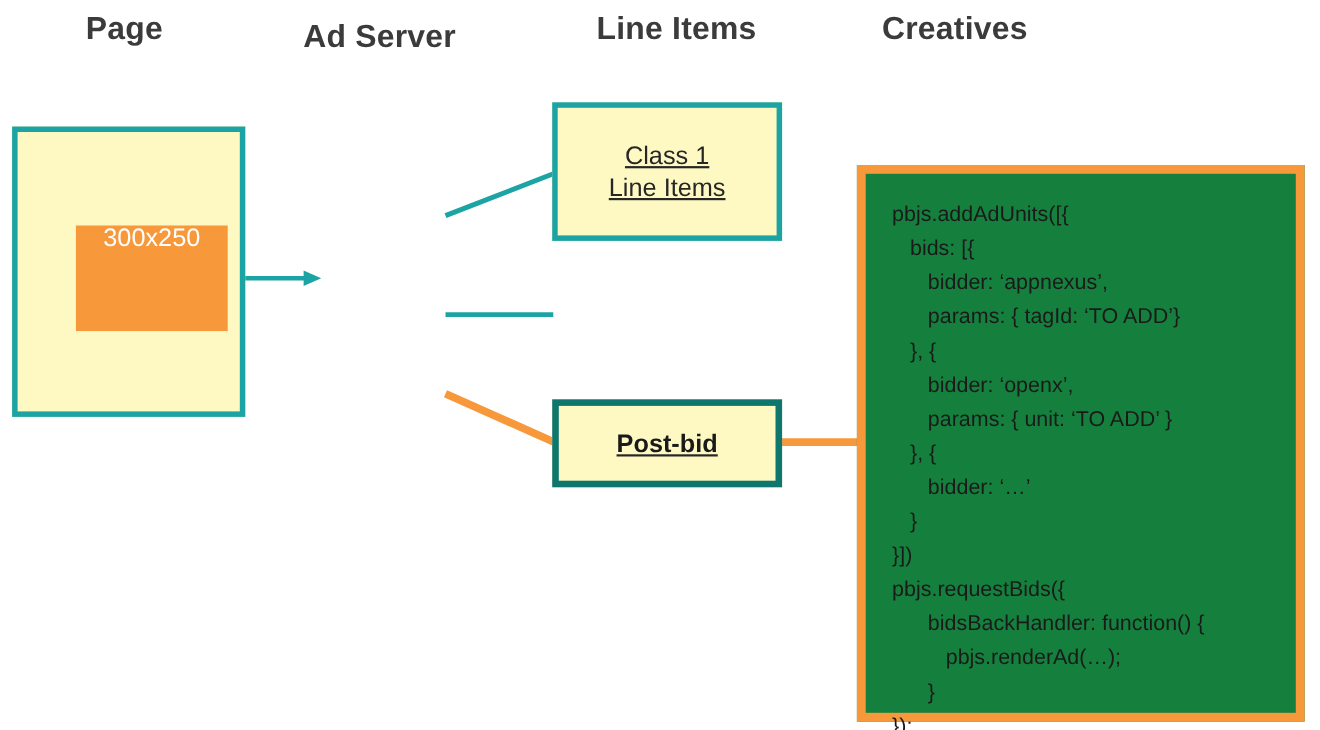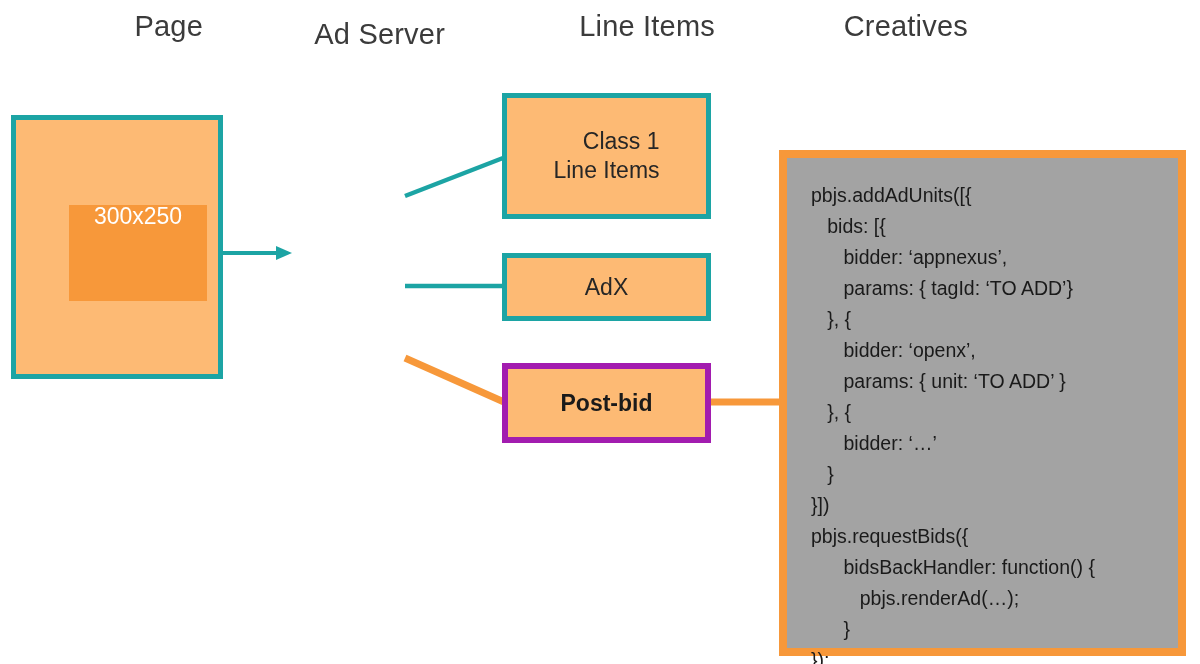--- a/index.html
+++ b/index.html
@@ -16,44 +16,45 @@
     position: relative;
     width: 1200px;
     height: 664px;
     background: #ffffff;
     overflow: hidden;
   }
   
   .col-header {
     position: absolute;
     font-size: 29px;
-    font-weight: 400;
+    font-weight: 700;
     color: #3b3b3b;
-    text-align: right;
+    text-align: center;
     white-space: nowrap;
     letter-spacing: 0.2px;
     line-height: 1;
   }
   #hdr-page      { left: 23px;  top: 12px; width: 180px; }
   #hdr-adserver  { left: 245px; top: 20px; width: 200px; }
   #hdr-lineitems { left: 515px; top: 12px; width: 200px; }
   #hdr-creatives { left: 768px; top: 12px; width: 200px; }
 
   
   .box {
     position: absolute;
     box-sizing: border-box;
-    background: #fdba74;
+    background: #fef9c3;
     display: flex;
     align-items: center;
     justify-content: center;
-    text-align: right;
+    text-align: center;
+    text-decoration: underline;
   }
   .box.teal   { border: 5px solid #1CA4A4; }
-  .box.orange { border: 6px solid #a21caf; }
+  .box.orange { border: 6px solid #0f766e; }
 
   #page-box {
     left: 11px; top: 115px;
     width: 212px; height: 264px;
   }
   #dfp-box {
     left: 289px; top: 95px;
     width: 118px; height: 353px;
   }
   #dfp-label {
@@ -106,21 +107,21 @@
     line-height: 1;
   }
 
   
   #code-box {
     position: absolute;
     left: 779px; top: 150px;
     width: 407px; height: 506px;
     box-sizing: border-box;
     border: 8px solid #F7983A;
-    background: #a3a3a3;
+    background: #15803d;
   }
   #code-text {
     position: absolute;
     left: 24px;
     top: 22px;
     right: 6px;
     font-size: 19.5px;
     line-height: 31px;
     color: #1a1a1a;
     white-space: pre;
@@ -170,23 +171,20 @@
   </div>
 
 
   <div class="box teal" id="class1-box">
     <span id="class1-label">
       <span>Class 1</span><br>
       <span>Line Items</span>
     </span>
   </div>
 
-  <div class="box teal" id="adx-box">
-    <span id="adx-label">AdX</span>
-  </div>
 
   <div class="box orange" id="postbid-box">
     <span id="postbid-label">Post-bid</span>
   </div>
 
   <div id="code-box">
     <div id="code-text"><span class="ln">pbjs.addAdUnits([{</span><span class="ln">   bids: [{</span><span class="ln">      bidder: ‘<b>appnexus</b>’,</span><span class="ln">      params: { tagId: ‘TO ADD’}</span><span class="ln">   }, {</span><span class="ln">      bidder: ‘<b>openx</b>’,</span><span class="ln">      params: { unit: ‘TO ADD’ }</span><span class="ln">   }, {</span><span class="ln">      bidder: ‘<b>…</b>’</span><span class="ln">   }</span><span class="ln">}])</span><span class="ln">pbjs.requestBids({</span><span class="ln">      bidsBackHandler: function() {</span><span class="ln">         pbjs.renderAd(…);</span><span class="ln">      }</span><span class="ln">});</span></div>
   </div>
 
 </div>

